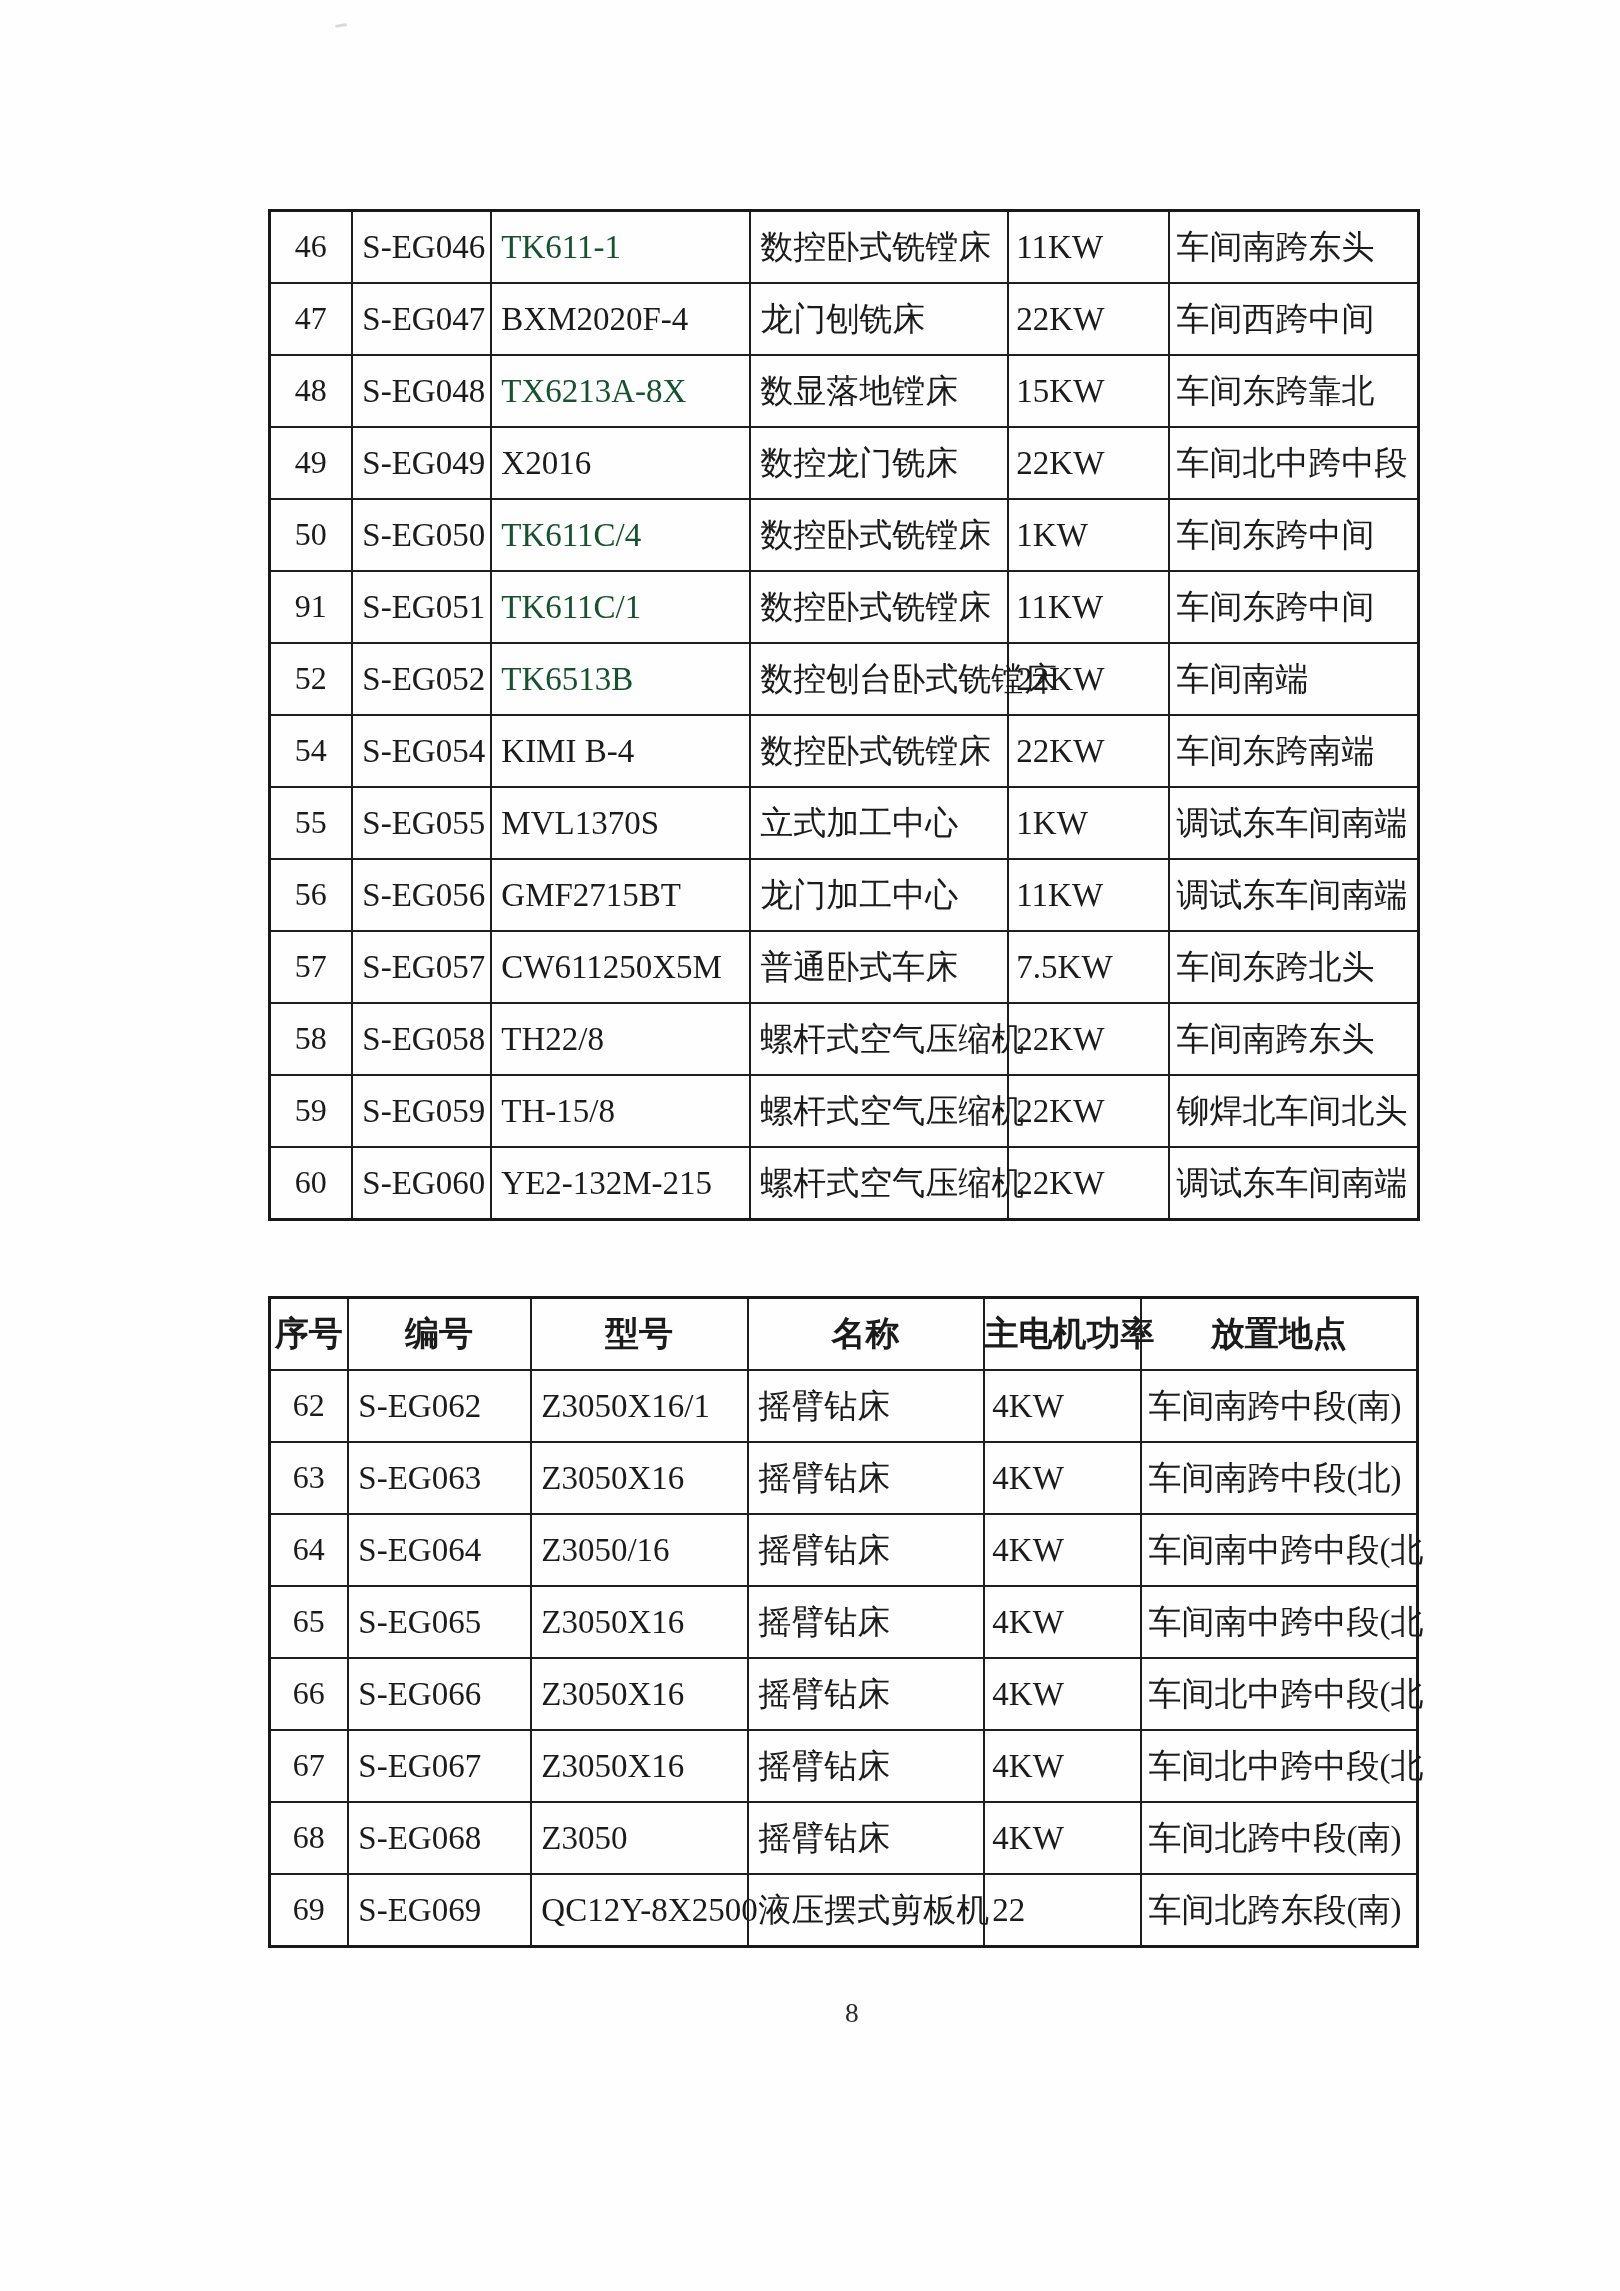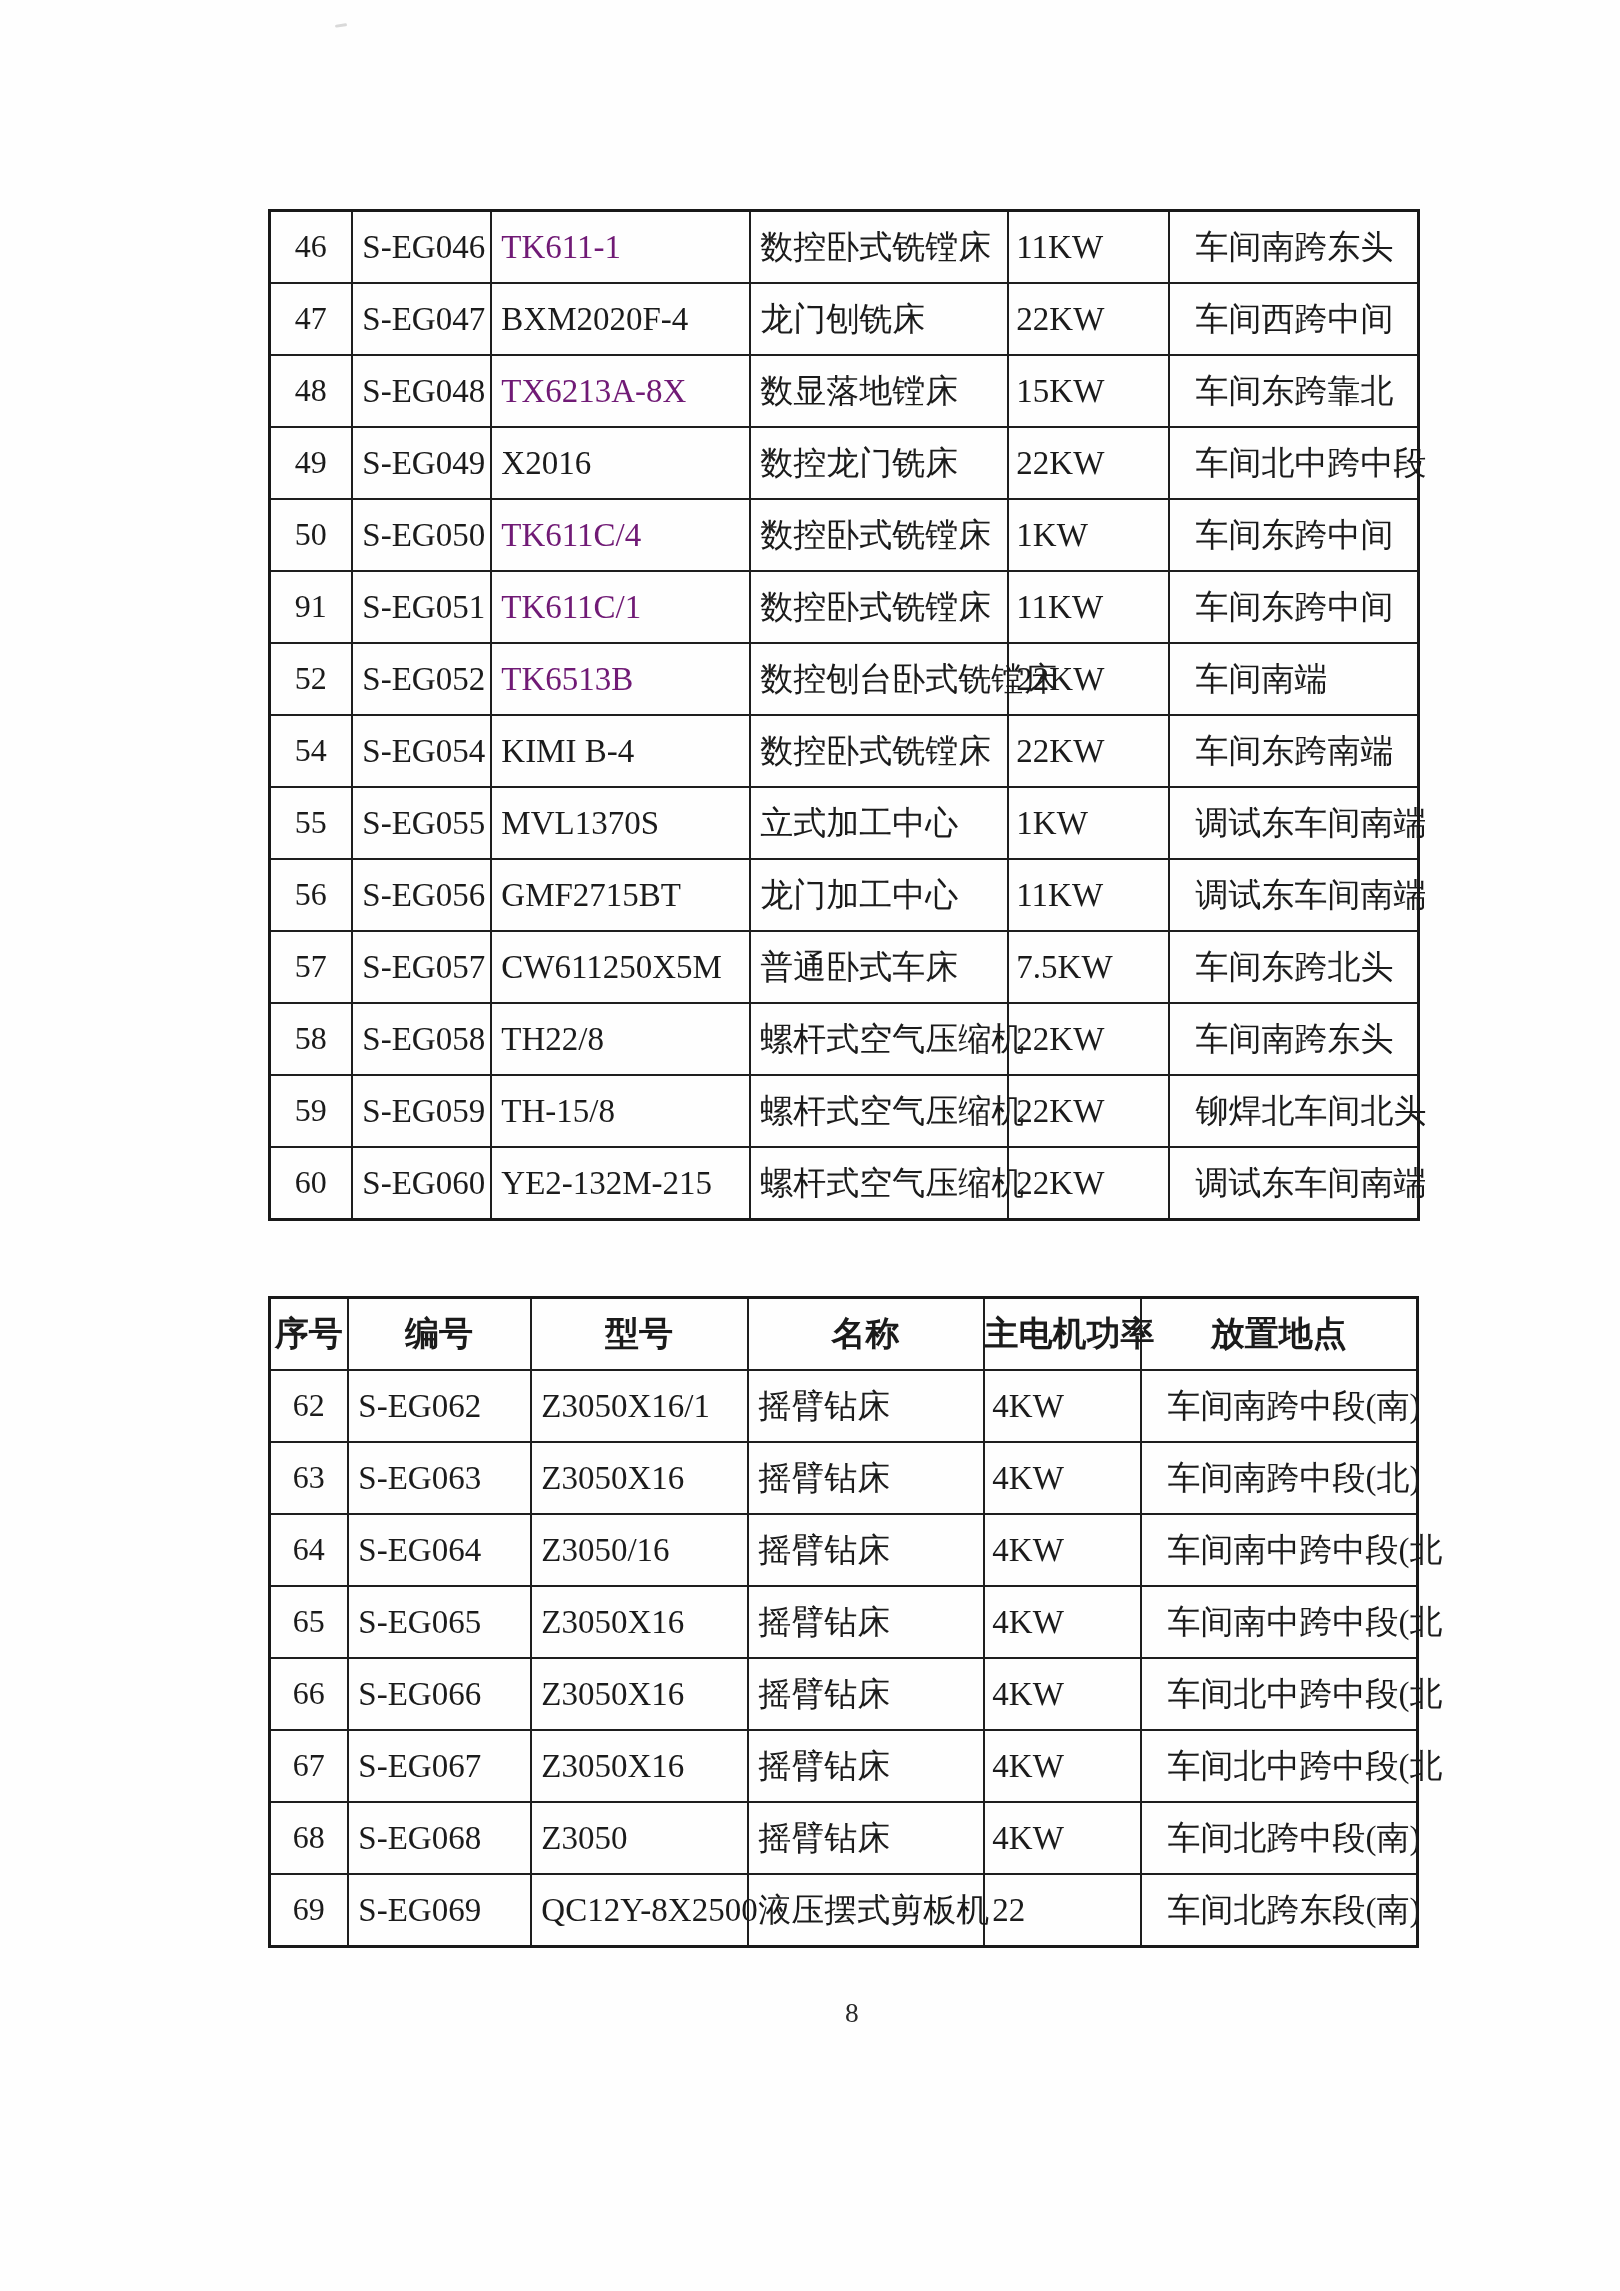--- a/index.html
+++ b/index.html
@@ -49,23 +49,23 @@
     text-align: center;
     padding: 0;
     font-size: 32px;
   }
   .tbl th {
     text-align: center;
     padding: 0;
     font-weight: bold;
     font-size: 34px;
   }
-  .tbl td.c-location { padding-left: 26px; }
+  .tbl td.c-location { padding-left: 7px; }
   .tbl td.c-power { padding-left: 7.8px; }
-  td.faded { color: #701a75; margin-top: 32px; }
+  td.faded { color: #14532d; margin-top: 32px; }
   .page-number {
     position: absolute;
     left: 845px;
     top: 1998px;
     font-size: 27.4px;
     color: #2a2a2a;
   }
 </style>
 </head>
 <body>

